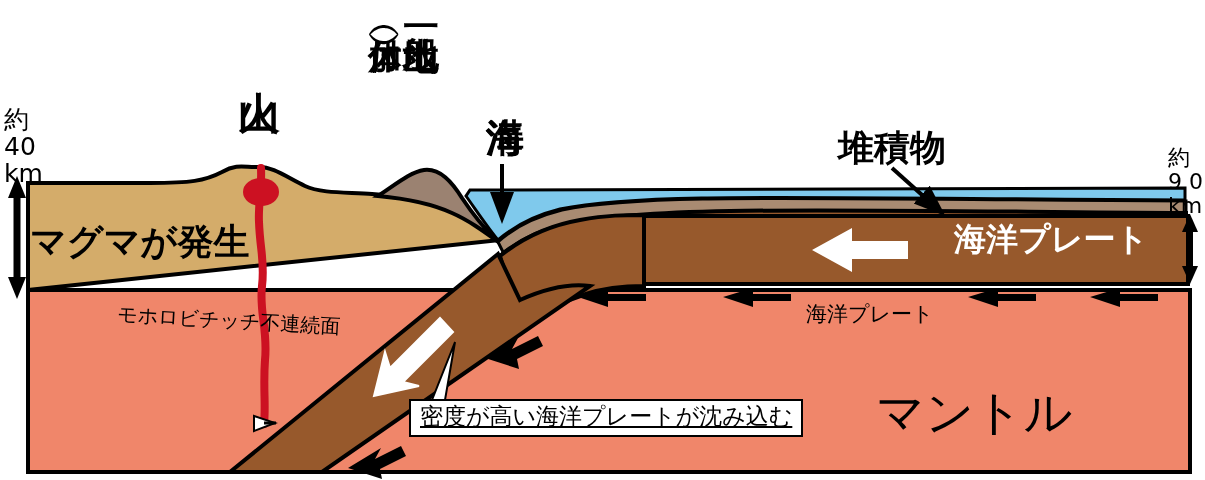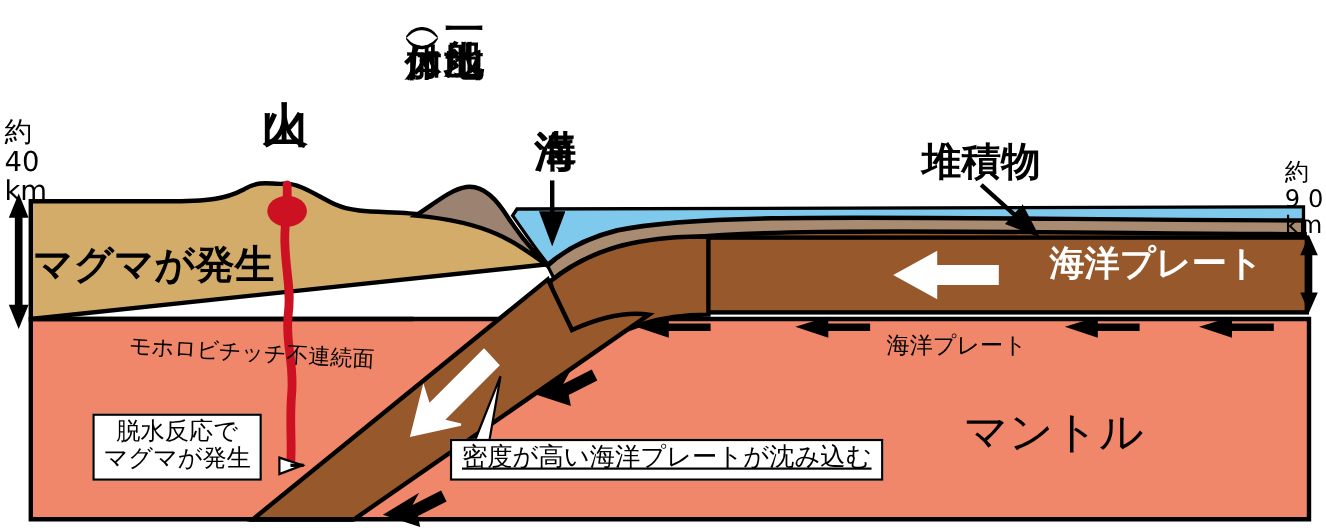--- a/index.html
+++ b/index.html
@@ -201,36 +201,32 @@
   <div class="vlabel" style="left:369px; top:14px; font-size:33px;">（付加体）</div>
 
   <div class="vlabel" style="left:486px; top:88px; font-size:38px;">海溝</div>
 
   <div class="hlabel" style="left:802px; top:128px; font-size:36px; font-weight:bold;margin-left:36px;">堆積物</div>
 
   <div class="hlabel" style="left:30px; top:222px; font-size:36px; font-weight:bold;">マグマが発生</div>
 
   <div class="hlabel white-text" style="left:954px; top:222px; font-size:32px; font-weight:bold;">海洋プレート</div>
 
-  <div class="hlabel" style="left:876px; top:371px; font-size:40px;">マントル</div>
+  <div class="hlabel" style="left:876px; top:386px; font-size:48px;">マントル</div>
 
   <div class="hlabel" style="left:806px; top:303px; font-size:21px;">海洋プレート</div>
 
   <div class="hlabel" style="left:118px; top:303px; font-size:20px; transform:rotate(3.2deg); transform-origin:left top;">モホロビチッチ不連続面</div>
 
   <div class="hlabel" style="left:296px; top:218px; font-size:21px;">
   </div>
 
   <div class="hlabel white-text" style="left:611px; top:227px; font-size:21px;">
   </div>
 
-  <div class="boxed" style="left:84px; top:376px; padding:3px 8px 5px 8px; font-size:22px;">
-    <div>脱水反応で</div>
-    <div>マグマが発生</div>
-  </div>
 
   <div class="boxed" style="left:409px; top:399px; padding:3px 9px 5px 9px; font-size:23px;text-decoration:underline;">
     <div>密度が高い海洋プレートが沈み込む</div>
   </div>
 
   <div class="scale-num" style="left:4px; top:106px; font-size:25px;">
     <div>約</div>
     <div>40</div>
     <div>km</div>
   </div>

